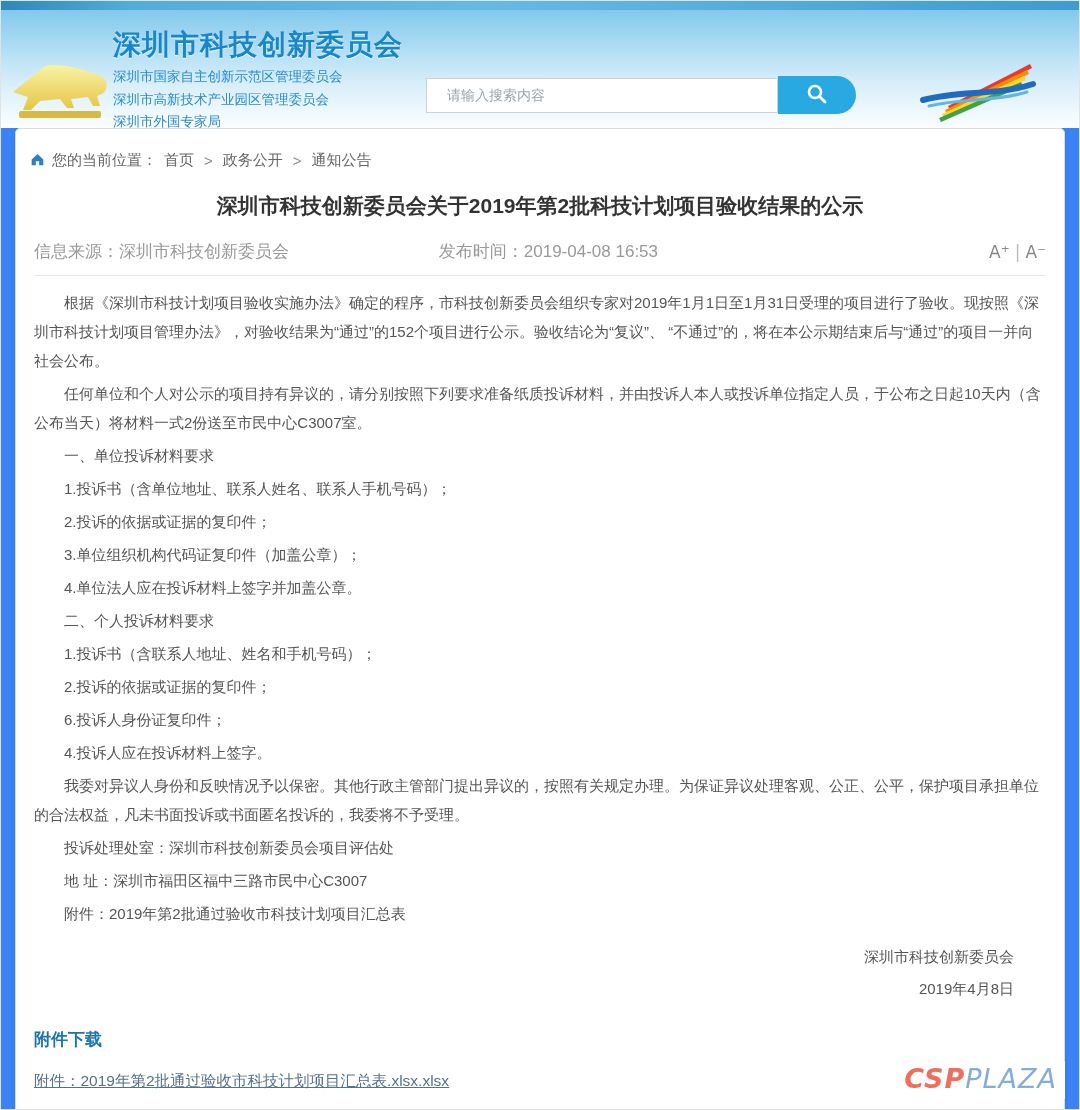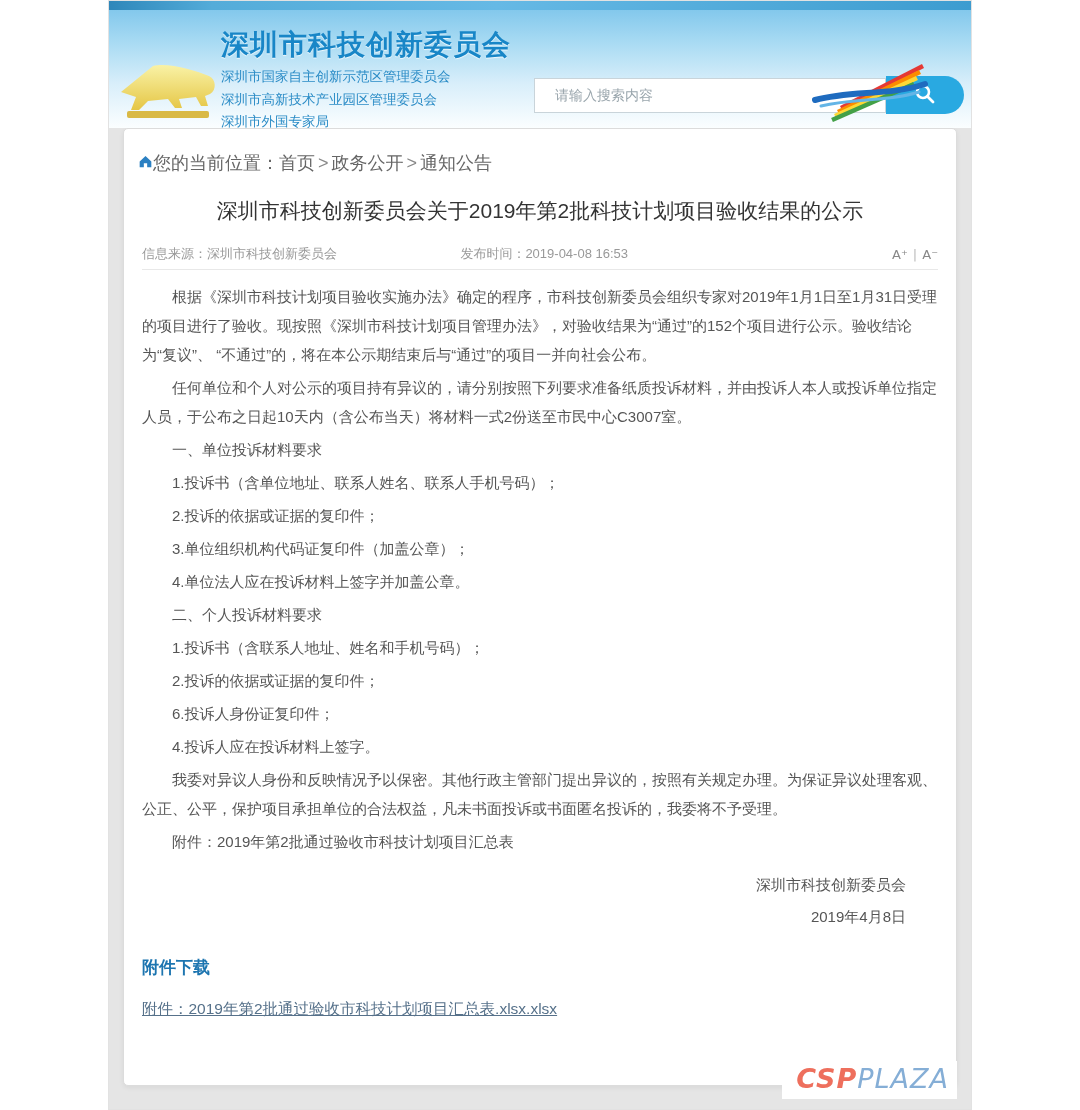--- a/index.html
+++ b/index.html
@@ -1,18 +1,18 @@
 <!DOCTYPE html>
 <html><head>
 <meta charset="utf-8">
 <style>
   * { margin:0; padding:0; box-sizing:border-box; }
   body { font-family:"Liberation Sans", sans-serif; background:#ffffff; }
-  .page { position:relative; width:864px; height:1110px; margin:0 auto;
-          background:#e5e5e5; border:1px solid #e2e2e2; overflow:hidden; }
+  .page { position:relative; width:1080px; height:1110px; margin:0 auto;
+          background:#3b82f6; border:1px solid #e2e2e2; overflow:hidden; }
 
   
   .topbar { height:9px;
     background:linear-gradient(90deg,#2f87ba 0%,#54acd9 12%,#66b9e5 45%,#4ea8d8 78%,#3d9cd0 100%); }
   .header { position:relative; height:118px;
     background:linear-gradient(180deg,#83c8ec 0%,#a9dbf3 28%,#d8eefa 62%,#fbfeff 100%); }
   .bull { position:absolute; left:8px; top:28px; }
   .org { position:absolute; left:112px; top:16px; }
   .org-title { font-size:28px; font-weight:bold; color:#1886c7; letter-spacing:1px;
     text-shadow:0 1px 1px rgba(255,255,255,.8); }
@@ -23,30 +23,30 @@
     font-family:"Liberation Sans", sans-serif; }
   .search-input::placeholder { color:#9aa6ad; }
   .search-btn { width:78px; height:38px; border:none; background:#29a9e1;
     border-radius:0 19px 19px 0; cursor:pointer; display:flex;
     align-items:center; justify-content:center; }
   .bird { position:absolute; right:42px; top:50px; }
 
   
   .box { margin:0 14px; background:#fff; border:1px solid #dcdcdc; border-radius:5px;
     box-shadow:0 2px 5px rgba(0,0,0,.06); min-height:958px; padding-bottom:30px; }
-  .breadcrumb { display:flex; align-items:center; padding:22px 0 0 14px;
-    font-size:18px; color:#666; }
+  .breadcrumb { display:flex; align-items:center; gap:7px; padding:22px 0 0 14px;
+    font-size:15px; color:#666; }
   .breadcrumb a { color:#666; text-decoration:none; cursor:pointer; }
   .crumb-sep { color:#888; margin:0 3px; }
 
-  .art-title { margin-top:22px; text-align:center; font-size:21px; font-weight:normal;
+  .art-title { margin-top:22px; text-align:center; font-size:21px; font-weight:bold;
     color:#333; }
   .meta { display:flex; align-items:center; margin:20px 18px 0;
-    padding-bottom:6px; border-bottom:1px solid #e8e8e8;
-    font-size:13px; color:#999; }
+    padding-bottom:12px; border-bottom:1px solid #e8e8e8;
+    font-size:17px; color:#999; }
   .meta-source { width:40%; }
   .meta-publish { flex:1; }
   .meta-controls { font-family:"DejaVu Sans", sans-serif; color:#888; }
   .meta-controls a { color:#888; text-decoration:none; cursor:pointer; }
   .meta-controls .sep { margin:0 5px; color:#bbb; }
 
   .body-text { padding:8px 18px 0; font-size:15px; color:#555; }
   .body-text p { text-indent:2em; line-height:29px; margin:4px 0; }
 
   .signature { margin-top:14px; padding-right:50px; text-align:right;
@@ -151,20 +151,22 @@
       <p>1.投诉书（含单位地址、联系人姓名、联系人手机号码）；</p>
       <p>2.投诉的依据或证据的复印件；</p>
       <p>3.单位组织机构代码证复印件（加盖公章）；</p>
       <p>4.单位法人应在投诉材料上签字并加盖公章。</p>
       <p>二、个人投诉材料要求</p>
       <p>1.投诉书（含联系人地址、姓名和手机号码）；</p>
       <p>2.投诉的依据或证据的复印件；</p>
       <p>6.投诉人身份证复印件；</p>
       <p>4.投诉人应在投诉材料上签字。</p>
       <p>我委对异议人身份和反映情况予以保密。其他行政主管部门提出异议的，按照有关规定办理。为保证异议处理客观、公正、公平，保护项目承担单位的合法权益，凡未书面投诉或书面匿名投诉的，我委将不予受理。</p>
+      <p>投诉处理处室：深圳市科技创新委员会项目评估处</p>
+      <p>地 址：深圳市福田区福中三路市民中心C3007</p>
       <p>附件：2019年第2批通过验收市科技计划项目汇总表</p>
     </div>
 
     <div class="signature">
       <div>深圳市科技创新委员会</div>
       <div class="sig-date">2019年4月8日</div>
     </div>
 
     <div class="attach">
       <div class="attach-title">附件下载</div>

